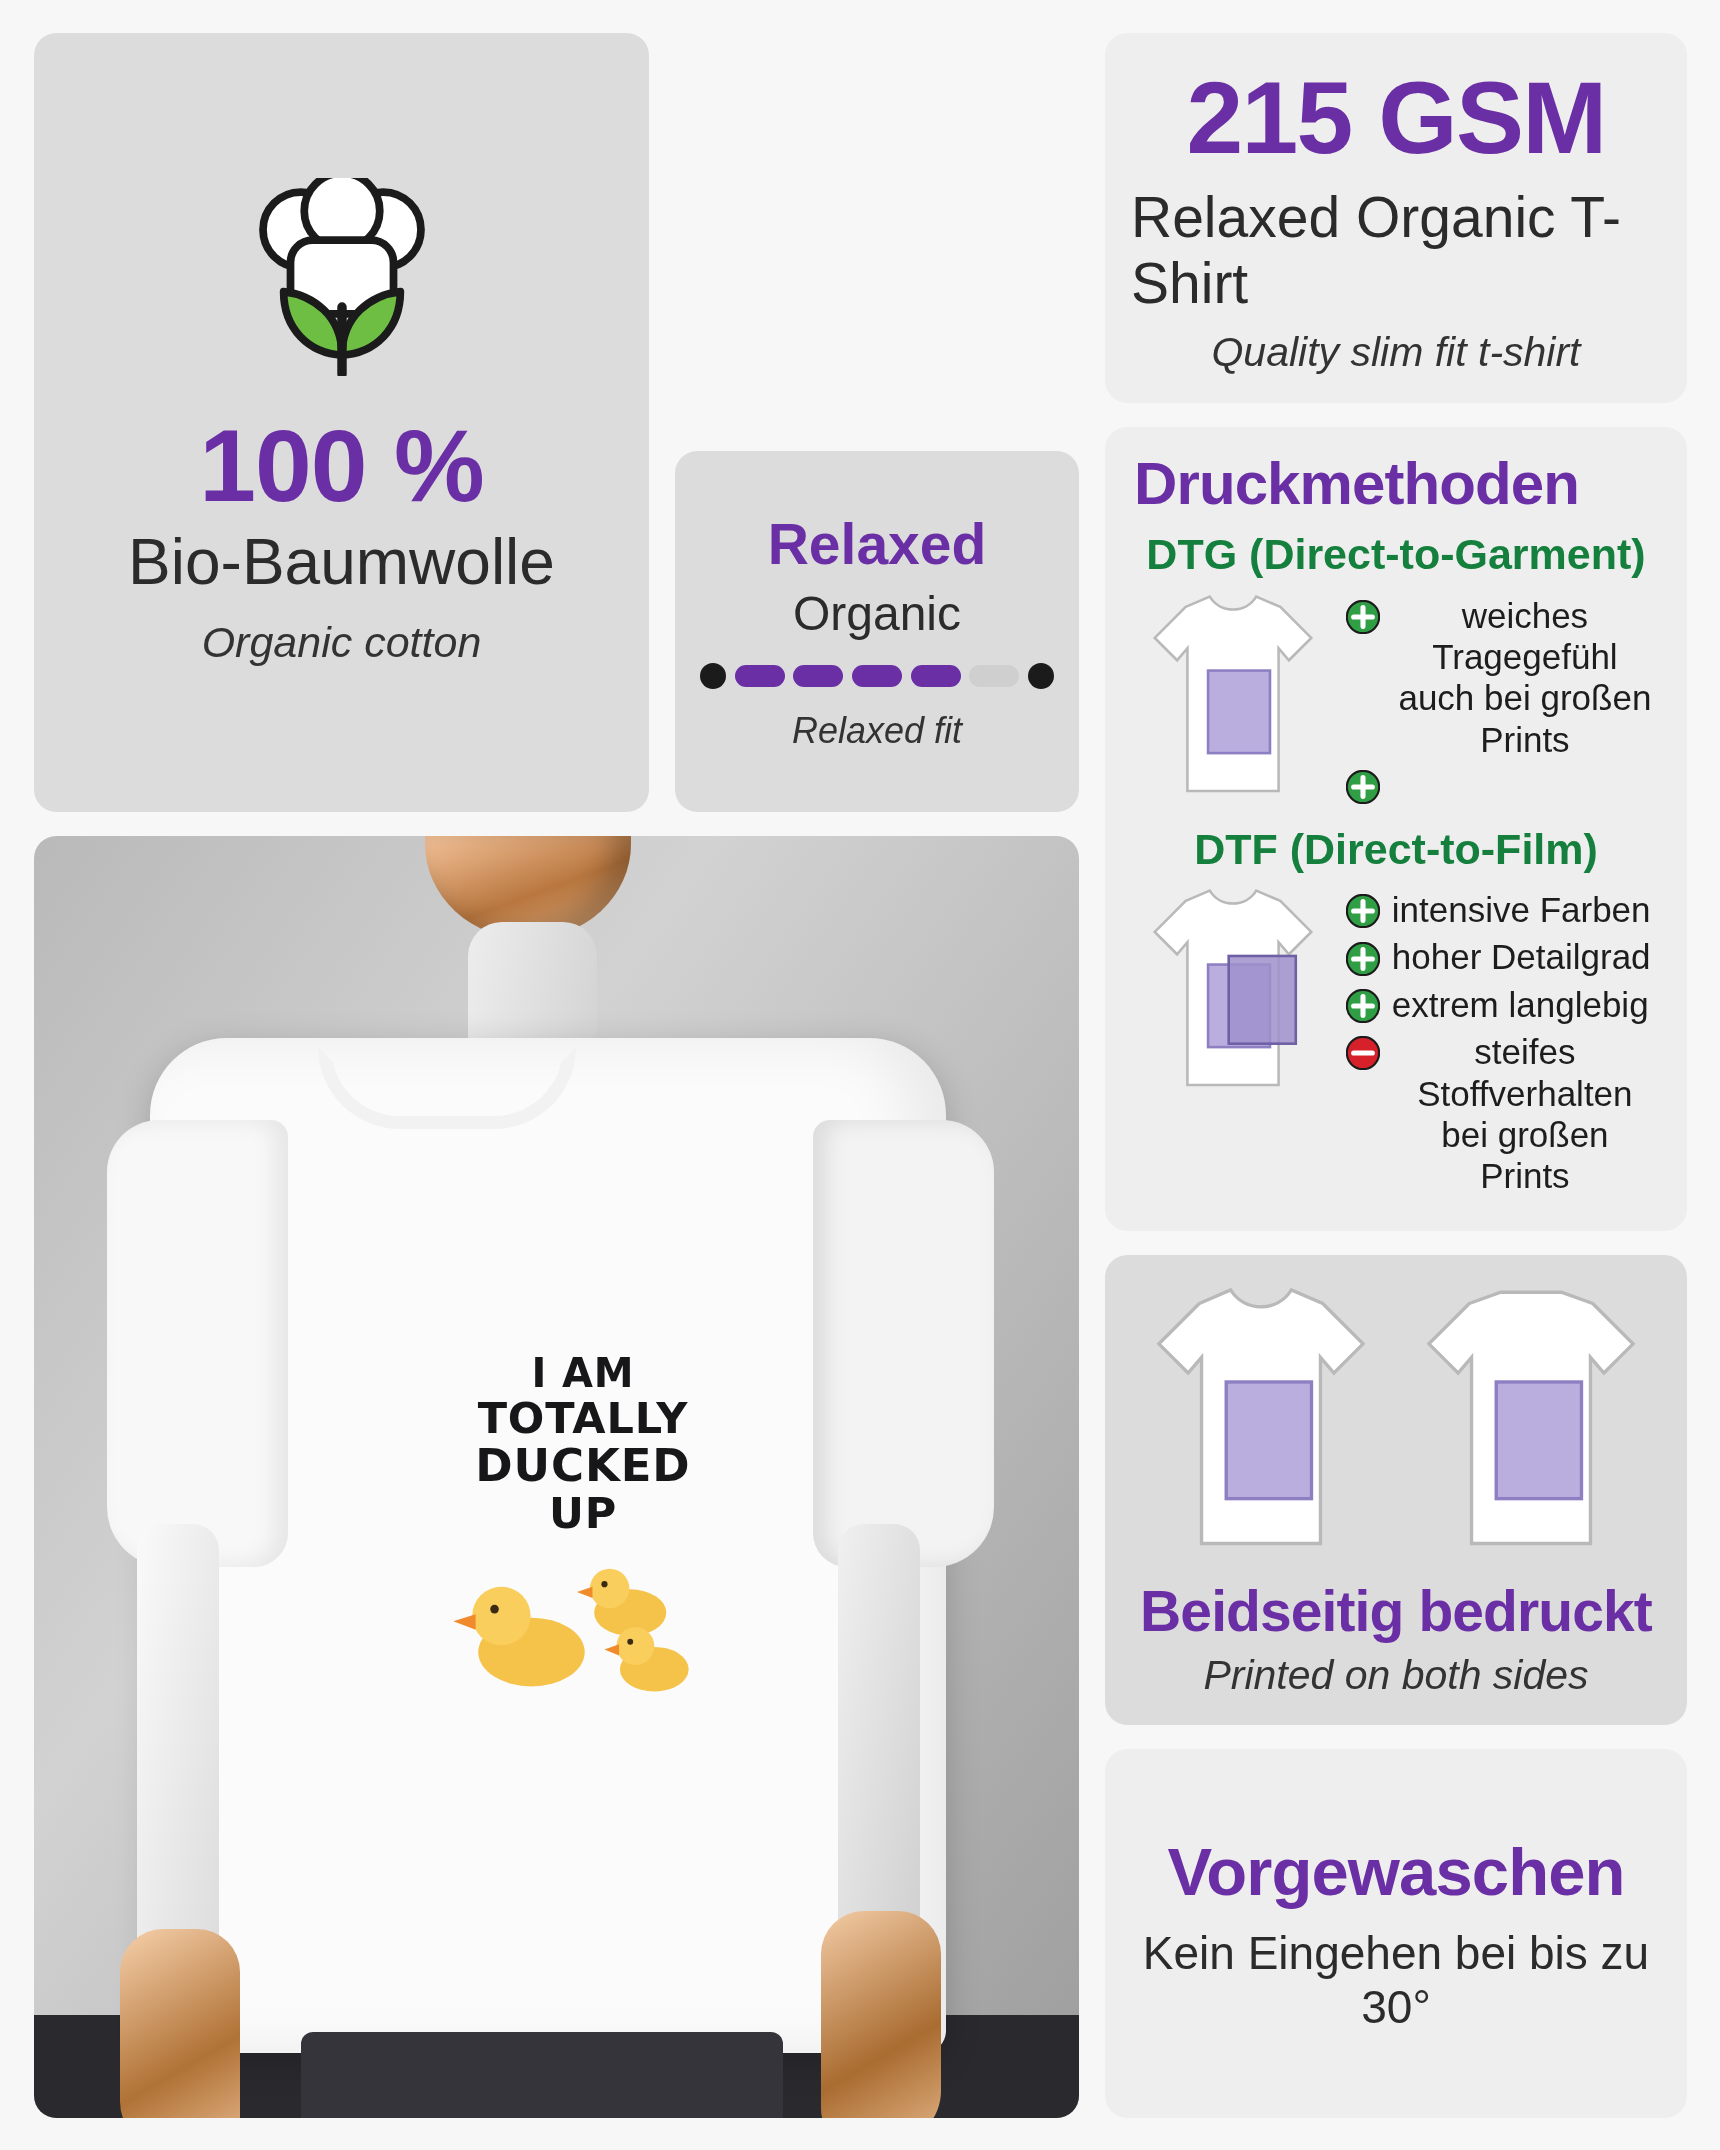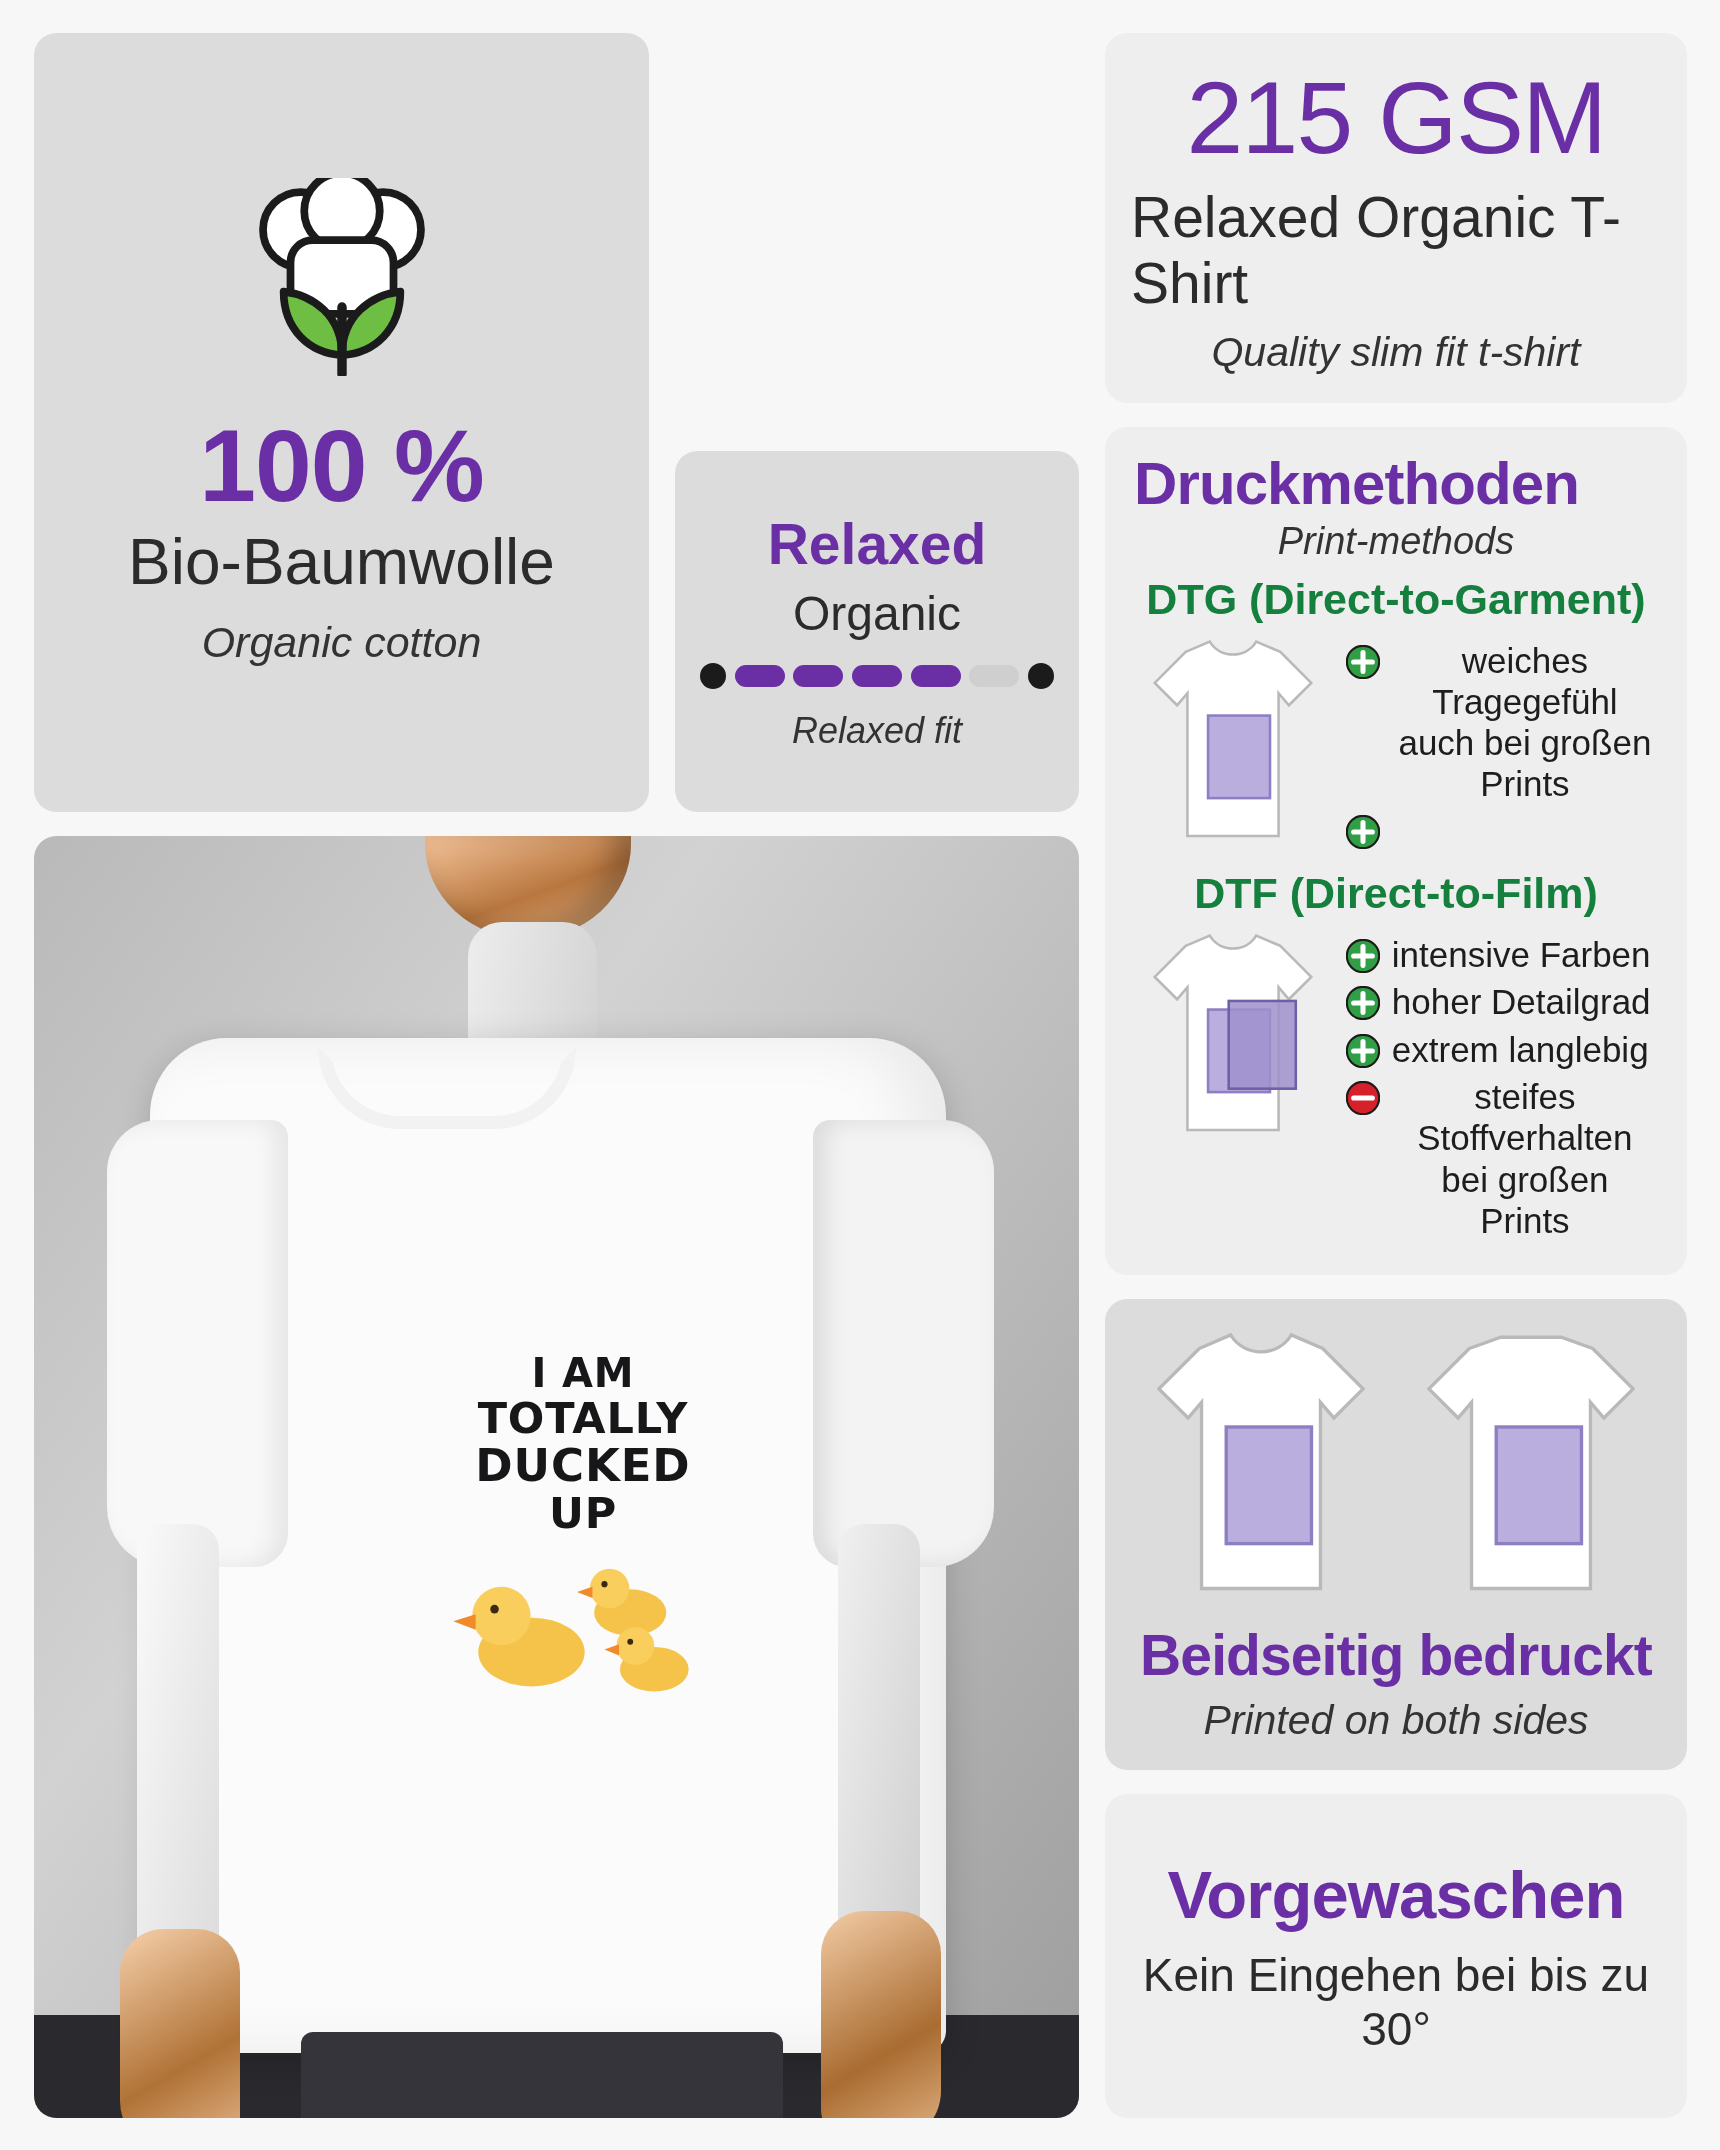--- a/index.html
+++ b/index.html
@@ -143,21 +143,21 @@
   .pl4 { font-size: 43px; }
   .ducks { margin-top: 12px; font-size: 0; }
 
   
   .gsm-card {
     height: 370px;
     display: flex; flex-direction: column;
     align-items: center; justify-content: center;
     padding: 22.4px 26px;
   }
-  .gsm-num { font-size: 102px; font-weight: normal; letter-spacing: -1.7px; text-align: center; }
+  .gsm-num { font-size: 102px; font-weight: bold; letter-spacing: -1.7px; text-align: center; }
   .gsm-de { font-size: 57px; color: #2b2b2b; margin-top: 6.9px; }
   .gsm-en { font-size: 41px; font-style: italic; color: #333; margin-top: 13.8px; }
 
   .print-card { padding: 22.4px 29px 29px; }
   .pm-title { font-size: 60px; font-weight: bold; text-align: left; letter-spacing: -0.9px; }
   .pm-sub { font-size: 38px; font-style: italic; color: #333; text-align: center; margin-top: 1.7px; }
   .pm-head { font-size: 43px; font-weight: bold; color: #15803d; text-align: center; margin-top: 12px; }
 
   .pm-block { display: flex; align-items: flex-start; gap: 13.8px; margin-top: 8.6px; }
   .mini-shirt { position: relative; width: 198px; height: 215px; flex: none; }
@@ -276,21 +276,20 @@
   <div class="col-right">
 
     <div class="card light gsm-card">
       <div class="gsm-num purple">215 GSM</div>
       <div class="gsm-de">Relaxed Organic T-Shirt</div>
       <div class="gsm-en">Quality slim fit t-shirt</div>
     </div>
 
     <div class="card light print-card">
       <div class="pm-title purple">Druckmethoden</div>
-      <div class="pm-sub">Print-methods</div>
 
       <div class="pm-head">DTG (Direct-to-Garment)</div>
       <div class="pm-block">
         <div class="mini-shirt">
           <svg width="198" height="215" viewBox="0 0 230 250">
             <path d="M60 22 L88 10 C100 30 130 30 142 10 L170 22 L206 58 L180 84 L168 70 L168 236 L62 236 L62 70 L50 84 L24 58 Z" fill="#ffffff" stroke="#b9b9b9" stroke-width="3"></path>
             <rect x="86" y="96" width="72" height="96" fill="#b9aede" stroke="#8d7fc2" stroke-width="3"></rect>
           </svg>
         </div>
         <div class="bullets">

